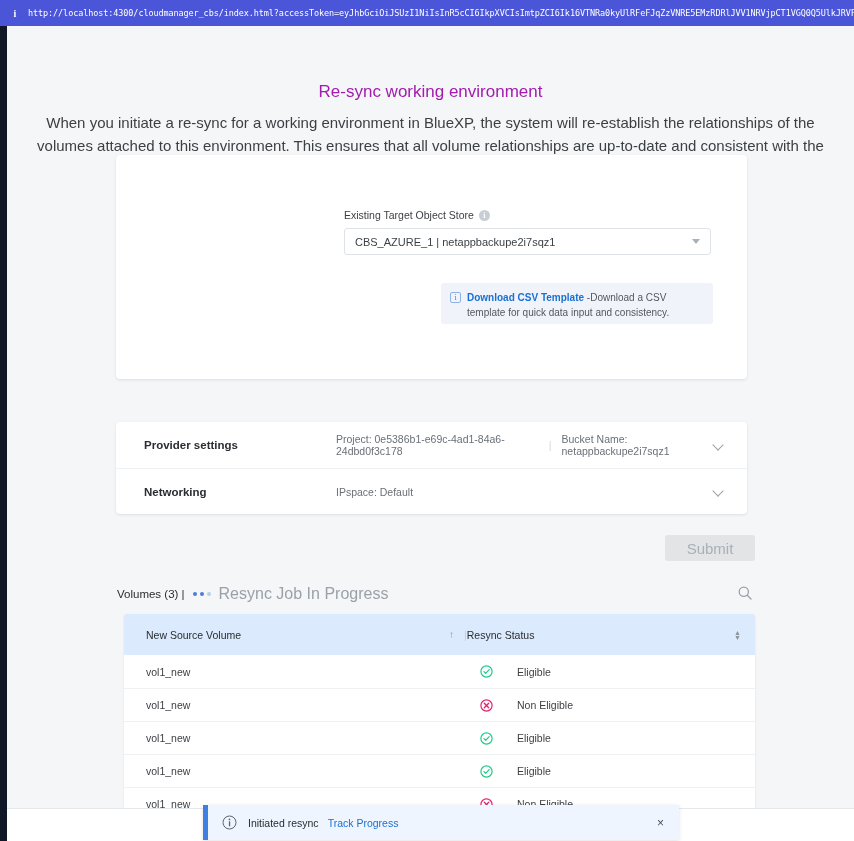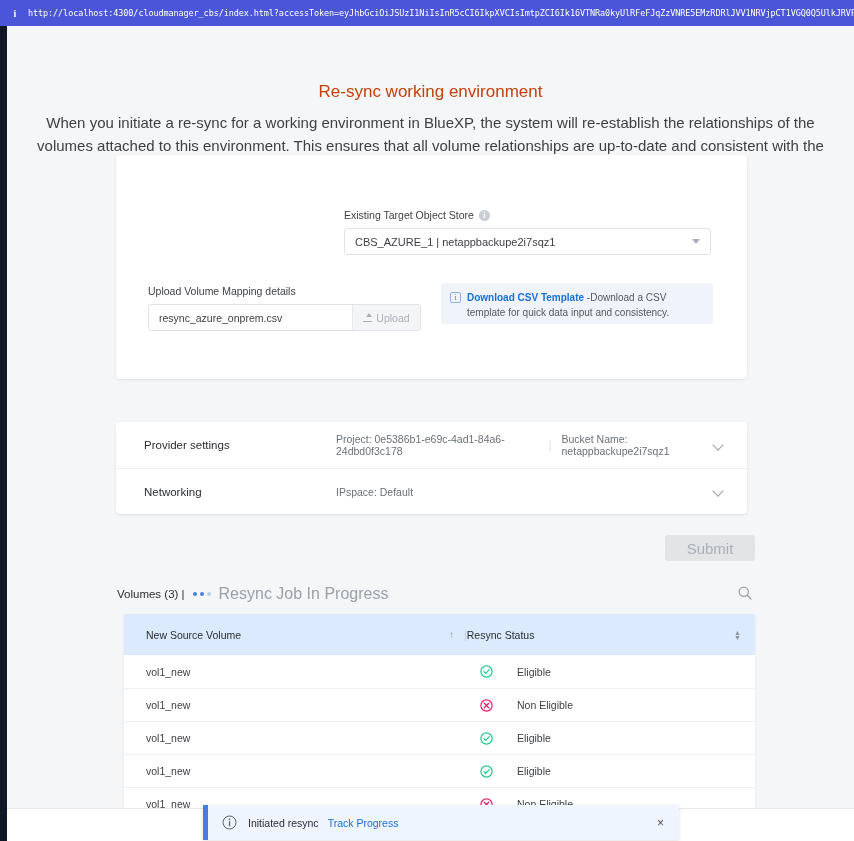--- a/index.html
+++ b/index.html
@@ -68,21 +68,21 @@
     position: absolute;
     top: 26px; left: 7px;
     width: 847px; height: 815px;
     background: #f5f6f7;
     overflow: hidden;
   }
 
   .page-title {
     text-align: center;
     font-size: 17px;
-    color: #c2410c;
+    color: #a21caf;
     font-weight: 400;
     margin-top: 56px;
   }
   .page-desc {
     text-align: center;
     font-size: 15px;
     color: #3c3f43;
     line-height: 1.5;
     width: 800px;
     margin: 10px auto 0 auto;
@@ -232,21 +232,21 @@
   }
   .acc-row {
     height: 46px;
     display: flex; align-items: center;
     padding: 0 22px 0 28px;
     position: relative;
   }
   .acc-row + .acc-row { border-top: 1px solid #eef0f2; }
   .acc-title {
     font-size: 11.5px;
-    font-weight: normal;
+    font-weight: bold;
     color: #2a2d31;
     width: 192px;
     flex: 0 0 192px;
   }
   .acc-meta {
     flex: 1;
     font-size: 10.5px;
     color: #6a7077;
     display: flex; align-items: center; gap: 10px;
   }
@@ -459,30 +459,20 @@
         <div class="field-label">
           <span>Existing Target Object Store</span>
           <span class="info-circle">i</span>
         </div>
         <div class="select-input">
           <span>CBS_AZURE_1 | netappbackupe2i7sqz1</span>
           <span class="caret"></span>
         </div>
       </div>
 
-      <div class="field-upload">
-        <div class="field-label">Upload Volume Mapping details</div>
-        <div class="upload-row">
-          <div class="fname">resync_azure_onprem.csv</div>
-          <div class="upload-btn">
-            <span class="up-arrow"></span>
-            <span>Upload</span>
-          </div>
-        </div>
-      </div>
 
       <div class="csv-note">
         <span class="note-icon">i</span>
         <div class="note-text">
           <a class="note-link" href="#">Download CSV Template</a>
           <span>-Download a CSV template for quick data input and consistency.</span>
         </div>
       </div>
 
     </div>

